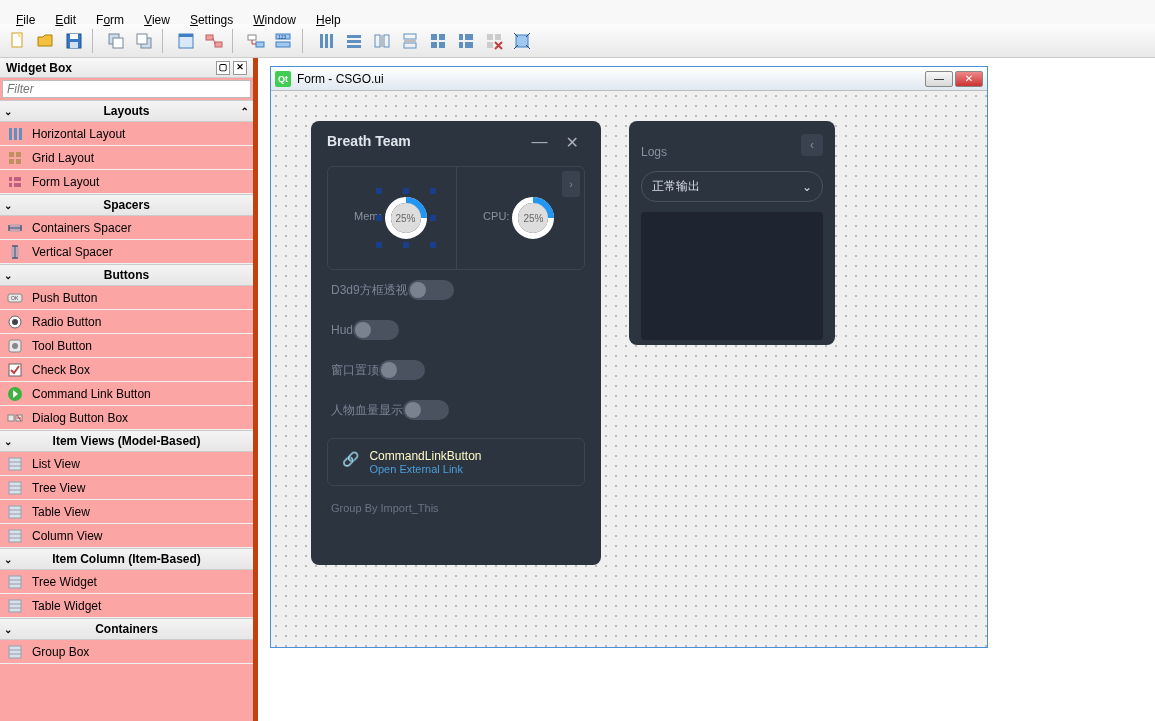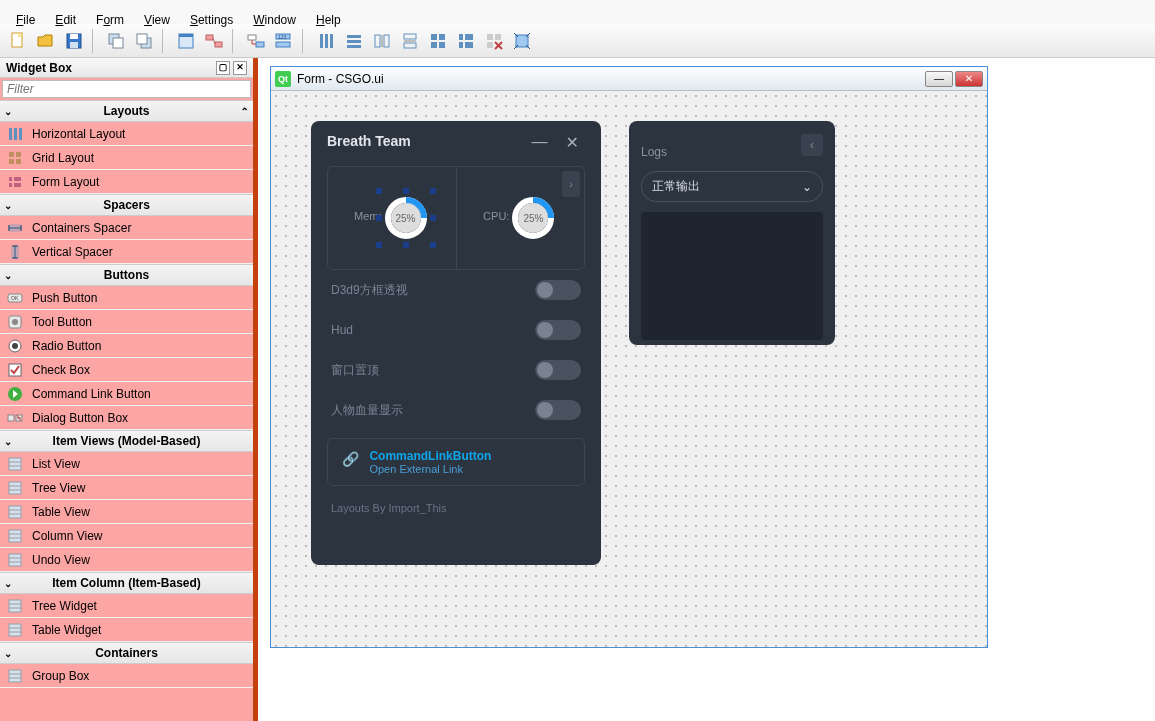--- a/index.html
+++ b/index.html
@@ -64,28 +64,28 @@
 .gauge-nav { position:absolute; width:18px; height:26px; background:#3a4250; border-radius:3px; top:4px; display:flex; align-items:center; justify-content:center; color:#888; font-size:11px;}
 .gauge-nav.right { right: 4px; }
 .donut { width: 48px; height: 48px; position: relative; }
 .donut svg { width: 48px; height: 48px; transform: rotate(-90deg); }
 .donut-bg { fill: none; stroke: #fff; stroke-width: 6; }
 .donut-fg { fill: none; stroke: #2196f3; stroke-width: 6; }
 .donut-txt { position: absolute; inset: 0; display: flex; align-items: center; justify-content: center; font-size: 10px; color: #666; background:#ddd; border-radius:50%; margin:9px;}
 .sel-handles { position: absolute; inset: -6px; pointer-events: none; }
 .sel-handle { position: absolute; width: 6px; height: 6px; background: #1a3e8c; }
 
-.bt-toggle-row { display: flex; align-items: center; padding: 10px 20px; justify-content: space-between; }
+.bt-toggle-row { display: flex; align-items: center; padding: 10px 20px; justify-content: flex-start; }
 .bt-toggle-label { color: #7a8494; font-size: 12px; }
 .toggle { width: 46px; height: 20px; background: #4a5260; border-radius: 10px; position: relative; }
 .toggle::after { content:''; position: absolute; width: 16px; height: 16px; background: #7a8290; border-radius: 50%; top: 2px; left: 2px; }
 
 .bt-cmdlink { margin: 8px 16px; border: 1px solid #3c4552; border-radius: 6px; padding: 10px 14px; display:flex; gap:10px; align-items:flex-start;}
 .clip-icon { color:#6a7484; font-size:14px; margin-top:2px;}
-.bt-cmdlink-txt .t1 { color: #0ea5e9; font-size: 12px; font-weight: bold; }
+.bt-cmdlink-txt .t1 { color: #fef9c3; font-size: 12px; font-weight: normal; }
 .bt-cmdlink-txt .t2 { color: #4a9fd8; font-size: 11px; }
 .bt-footer { padding: 8px 20px; color: #6a7484; font-size: 11px; }
 
 
 .logs-panel { left: 358px; top: 30px; width: 206px; height: 224px; padding: 10px 12px; }
 .logs-header { display: flex; align-items: center; }
 .logs-title { color: #8892a0; font-size: 12px; flex: 1; margin-top: 14px; }
 .logs-back { width: 22px; height: 22px; background: #3a4250; border-radius: 4px; display:flex; align-items:center; justify-content:center; color:#888;}
 .logs-select { margin-top: 12px; border: 1px solid #4a5260; border-radius: 15px; padding: 6px 10px; display: flex; align-items: center; color: #d8dee6; font-size: 12px; }
 .logs-select .chev { margin-left: auto; }
@@ -312,34 +312,34 @@
             <svg viewBox="0 0 16 16">
               <rect x="1" y="4" width="14" height="8" rx="2" fill="#e8e8e8" stroke="#888"></rect>
               <text x="4" y="10" font-size="5" fill="#444">OK</text>
             </svg>
           </span>
           <span>Push Button</span>
         </div>
         <div class="wb-item">
           <span class="wb-icon">
             <svg viewBox="0 0 16 16">
+              <circle cx="8" cy="8" r="6" fill="#fff" stroke="#666"></circle>
+              <circle cx="8" cy="8" r="3" fill="#444"></circle>
+            </svg>
+          </span>
+          <span>Radio Button</span>
+        </div>
+        <div class="wb-item">
+          <span class="wb-icon">
+            <svg viewBox="0 0 16 16">
               <rect x="2" y="2" width="12" height="12" rx="2" fill="#e8e8e8" stroke="#888"></rect>
               <circle cx="8" cy="8" r="3" fill="#888"></circle>
             </svg>
           </span>
           <span>Tool Button</span>
-        </div>
-        <div class="wb-item">
-          <span class="wb-icon">
-            <svg viewBox="0 0 16 16">
-              <circle cx="8" cy="8" r="6" fill="#fff" stroke="#666"></circle>
-              <circle cx="8" cy="8" r="3" fill="#444"></circle>
-            </svg>
-          </span>
-          <span>Radio Button</span>
         </div>
         <div class="wb-item">
           <span class="wb-icon">
             <svg viewBox="0 0 16 16">
               <rect x="2" y="2" width="12" height="12" fill="#fff" stroke="#666"></rect>
               <path d="M4 8 L7 11 L12 4" stroke="#c04040" stroke-width="2" fill="none"></path>
             </svg>
           </span>
           <span>Check Box</span>
         </div>
@@ -399,30 +399,20 @@
         </div>
         <div class="wb-item">
           <span class="wb-icon">
             <svg viewBox="0 0 16 16">
               <rect x="2" y="2" width="12" height="12" fill="#d8e0e8" stroke="#90a0b0"></rect>
               <line x1="2" y1="6" x2="14" y2="6" stroke="#90a0b0"></line>
               <line x1="2" y1="10" x2="14" y2="10" stroke="#90a0b0"></line>
             </svg>
           </span>
           <span>Column View</span>
-        </div>
-        <div class="wb-item">
-          <span class="wb-icon">
-            <svg viewBox="0 0 16 16">
-              <rect x="2" y="2" width="12" height="12" fill="#d8e0e8" stroke="#90a0b0"></rect>
-              <line x1="2" y1="6" x2="14" y2="6" stroke="#90a0b0"></line>
-              <line x1="2" y1="10" x2="14" y2="10" stroke="#90a0b0"></line>
-            </svg>
-          </span>
-          <span>Undo View</span>
         </div>
         <div class="wb-section">
           <span class="chev">⌄</span>
           <span class="label">Item Column (Item-Based)</span>
           <span class="up"></span>
         </div>
         <div class="wb-item">
           <span class="wb-icon">
             <svg viewBox="0 0 16 16">
               <rect x="2" y="2" width="12" height="12" fill="#d8e0e8" stroke="#90a0b0"></rect>
@@ -531,21 +521,21 @@
               </div>
             </div>
 
           <div class="bt-cmdlink">
             <span class="clip-icon">🔗</span>
             <div class="bt-cmdlink-txt">
               <div class="t1">CommandLinkButton</div>
               <div class="t2">Open External Link</div>
             </div>
           </div>
-          <div class="bt-footer">Layouts By Import_This</div>
+          <div class="bt-footer">Group By Import_This</div>
         </div>
 
         <div class="dark-panel logs-panel">
           <div class="logs-header">
             <span class="logs-title">Logs</span>
             <div class="logs-back">‹</div>
           </div>
           <div class="logs-select">
             <span>正常输出</span>
             <span class="chev">⌄</span>

